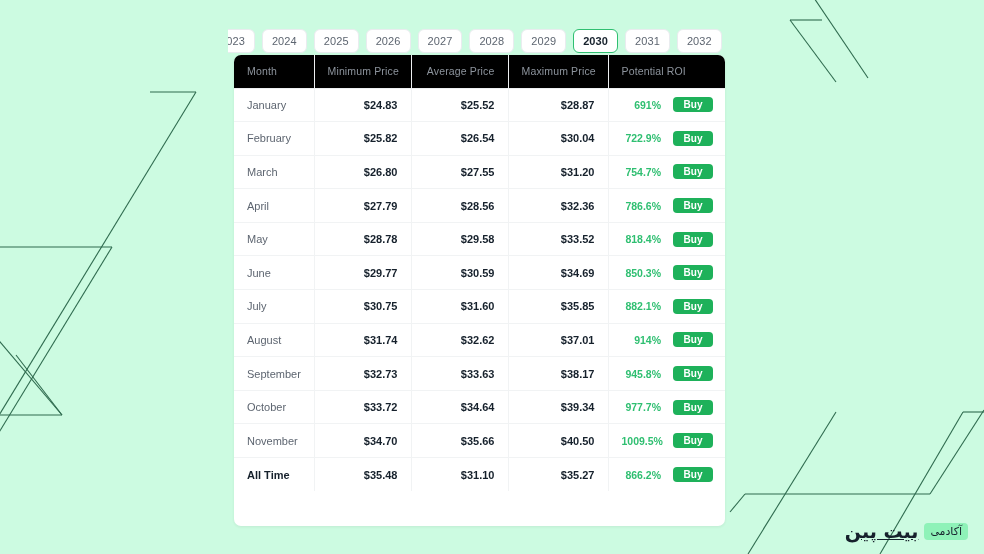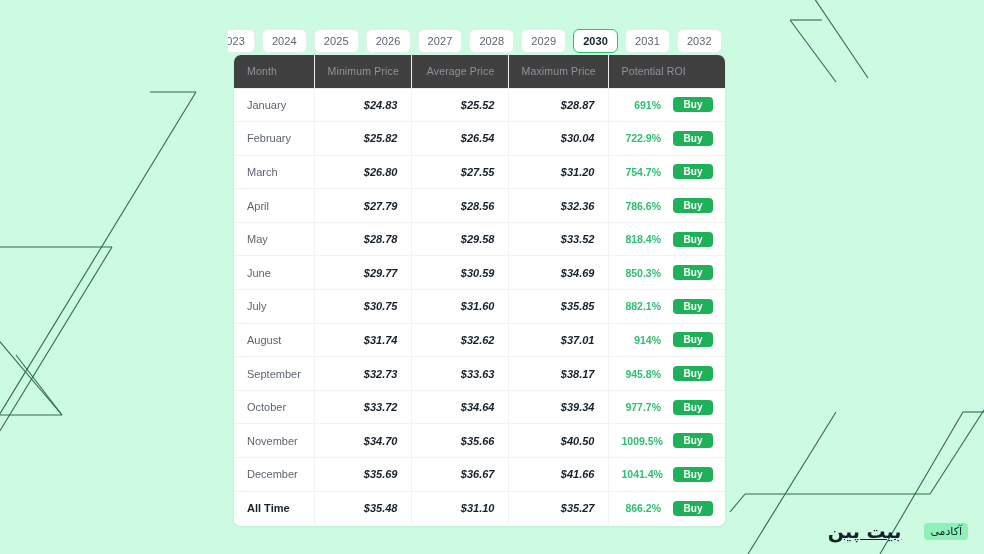--- a/index.html
+++ b/index.html
@@ -83,21 +83,21 @@
     border-radius: 7px;
     overflow: hidden;
     box-shadow: 0 1px 3px rgba(22,40,30,.07);
   }
   table {
     width: 100%;
     border-collapse: collapse;
     table-layout: fixed;
   }
   thead th {
-    background: #404040;
+    background: #000000;
     height: 33px;
     font-size: 10.5px;
     font-weight: normal;
     color: #8d949d;
     letter-spacing: .15px;
     border-bottom: 1px solid #edeff1;
     border-right: 1px solid #edeff1;
     padding: 0 13px;
     text-align: right;
     white-space: nowrap;
@@ -115,21 +115,21 @@
     text-align: right;
     white-space: nowrap;
   }
   tbody tr:last-child td { border-bottom: none; }
   td.col-month {
     text-align: left;
     color: #5d6570;
     font-size: 11px;
     margin-left: 33px;
   }
-  td.col-price { font-weight: bold; font-style: italic; }
+  td.col-price { font-weight: bold; }
   td.col-roi {
     color: #2fbf71;
     font-weight: bold;
     font-size: 10.5px;
     border-right: none;
     text-align: right;
     padding-right: 8px;
   }
   td.col-action {
     border-right: none;
@@ -171,21 +171,20 @@
     direction: rtl;
     z-index: 3;
   }
   .wm-badge {
     background: #8ef2b8;
     color: #16212c;
     font-size: 11px;
     padding: 2px 6px;
     border-radius: 4px;
     font-family: "DejaVu Sans", sans-serif;
-    margin-left: 17px;
   }
   .wm-name {
     color: #16212c;
     font-size: 19px;
     font-weight: bold;
     font-family: "DejaVu Sans", sans-serif;
     letter-spacing: -.5px;
     text-decoration: underline;
   }
 </style>
@@ -335,28 +334,20 @@
             <td class="col-action"><button class="buy-btn">Buy</button></td>
           </tr>
           <tr>
             <td class="col-month">November</td>
             <td class="col-price">$34.70</td>
             <td class="col-price">$35.66</td>
             <td class="col-price">$40.50</td>
             <td class="col-roi">1009.5%</td>
             <td class="col-action"><button class="buy-btn">Buy</button></td>
           </tr>
-          <tr>
-            <td class="col-month">December</td>
-            <td class="col-price">$35.69</td>
-            <td class="col-price">$36.67</td>
-            <td class="col-price">$41.66</td>
-            <td class="col-roi">1041.4%</td>
-            <td class="col-action"><button class="buy-btn">Buy</button></td>
-          </tr>
           <tr class="total-row">
             <td class="col-month">All Time</td>
             <td class="col-price">$35.48</td>
             <td class="col-price">$31.10</td>
             <td class="col-price">$35.27</td>
             <td class="col-roi">866.2%</td>
             <td class="col-action"><button class="buy-btn">Buy</button></td>
           </tr>
         </tbody>
     </table>

